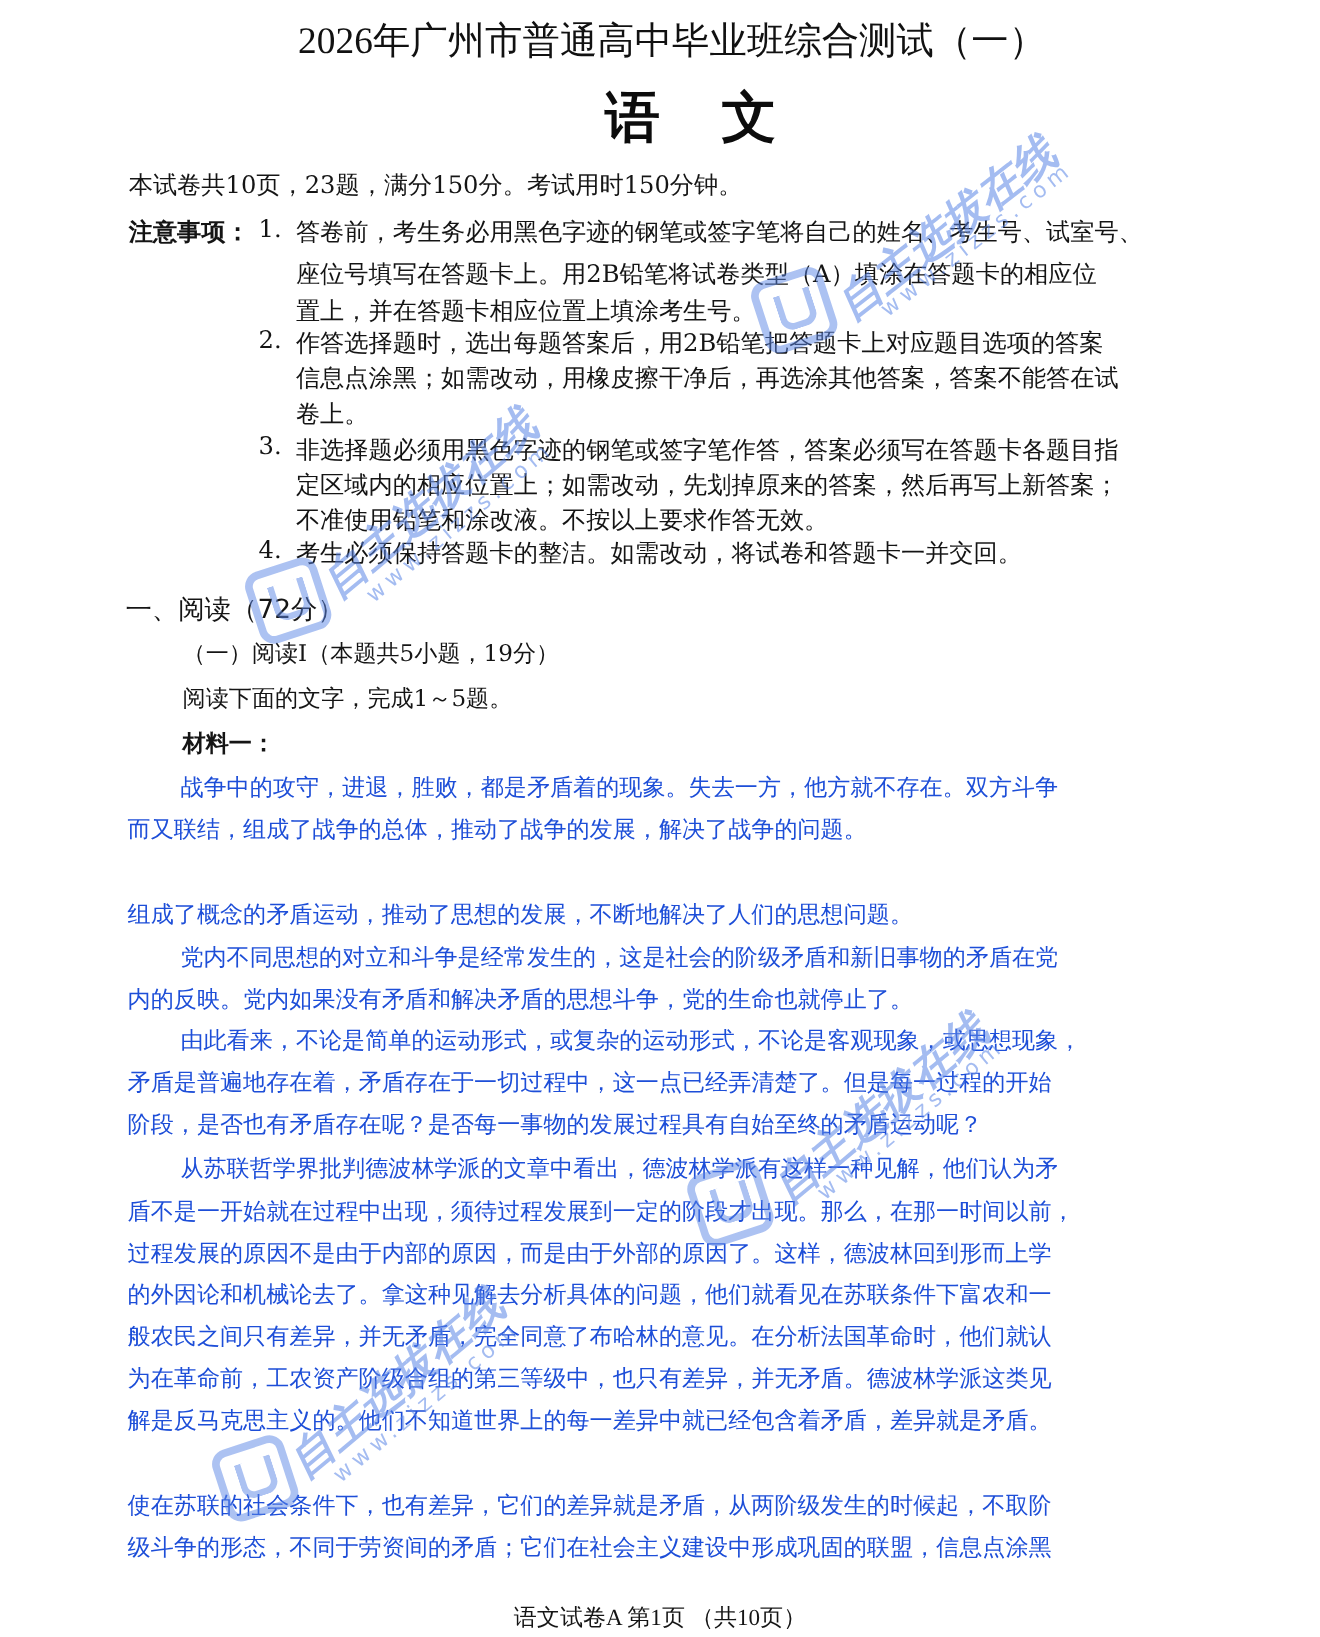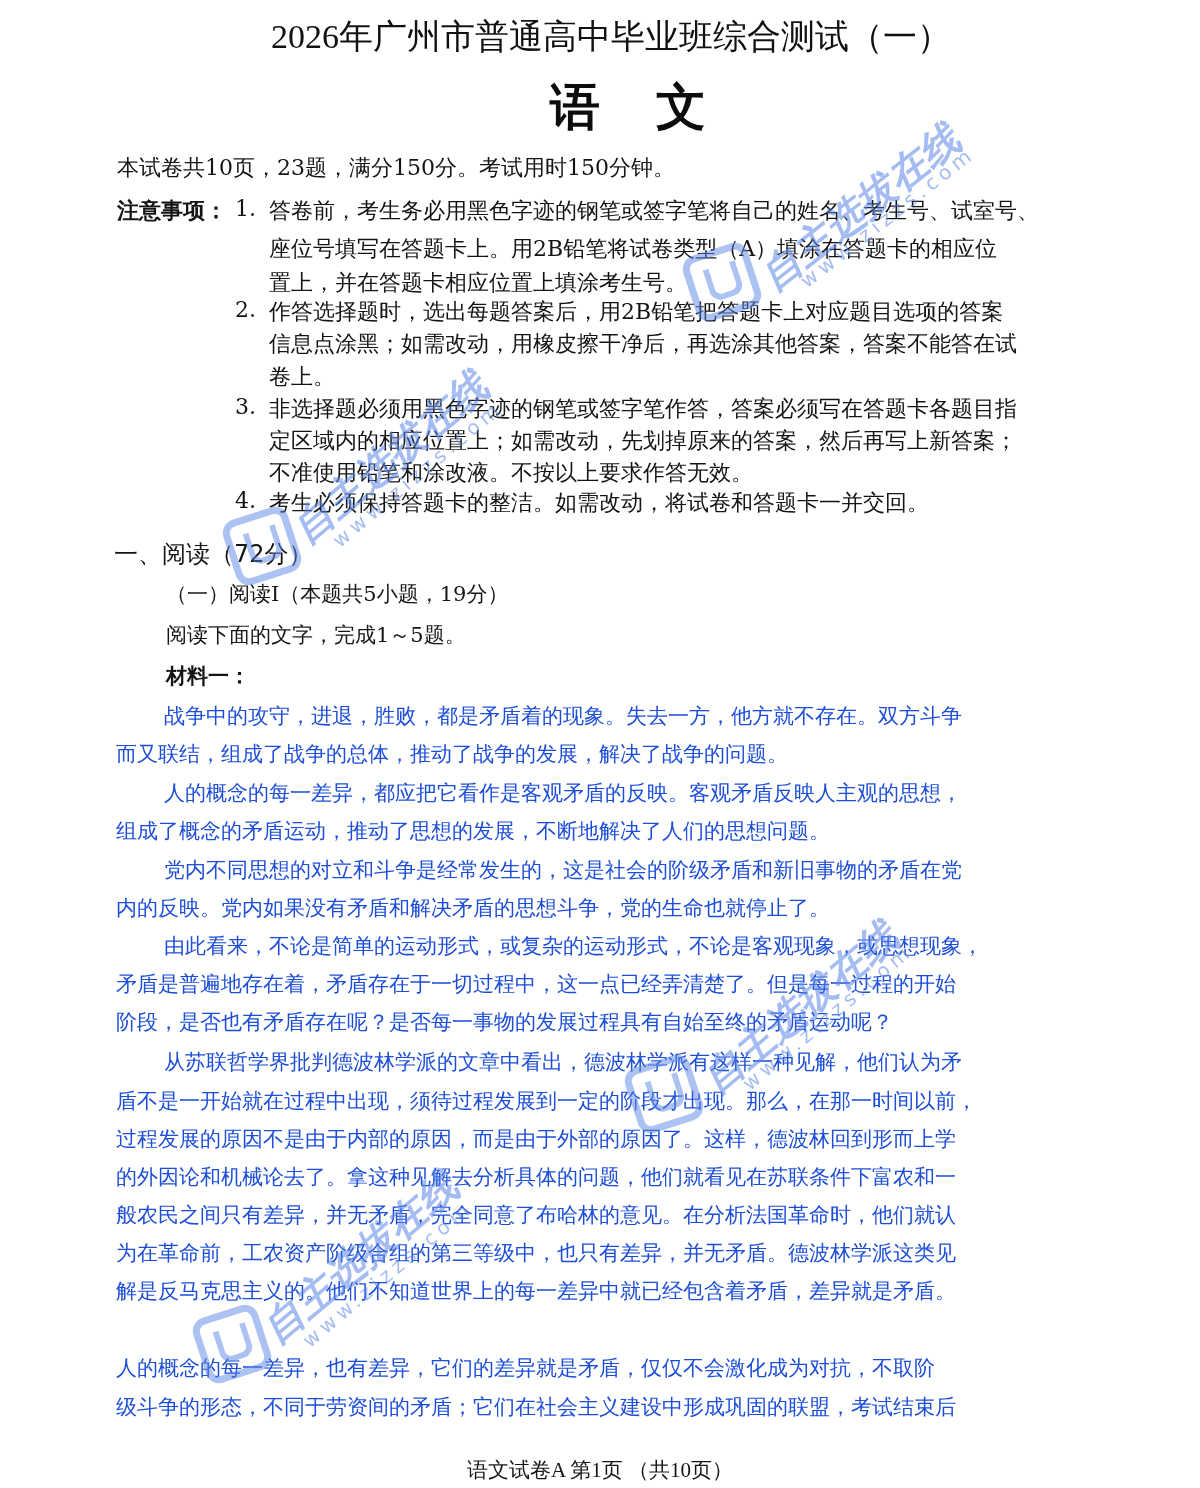--- a/index.html
+++ b/index.html
@@ -84,39 +84,38 @@
 
   <div class="section-h" style="top:538px;left:114px;">一、阅读（72分）</div>
   <div class="section-h" style="top:580px;left:166px;font-size:21px;font-family:'DejaVu Serif',serif;">（一）阅读Ⅰ（本题共5小题，19分）</div>
   <div class="section-h" style="top:621px;left:166px;font-size:21px;font-family:'DejaVu Serif',serif;">阅读下面的文字，完成1～5题。</div>
   <div class="section-h" style="top:662px;left:166px;font-size:21px;font-family:'DejaVu Serif',serif;font-weight:bold;text-align:center;">材料一：</div>
 
   <div class="body-text" style="top:0;height:1488px;">
     <div class="para-line" style="top:702px;left:48px;">战争中的攻守，进退，胜败，都是矛盾着的现象。失去一方，他方就不存在。双方斗争</div>
     <div class="para-line" style="top:740px;left:0;">而又联结，组成了战争的总体，推动了战争的发展，解决了战争的问题。</div>
 
-    <div class="para-line" style="top:779px;left:48px;">人的概念的每一差异，都应把它看作是客观矛盾的反映。客观矛盾反映人主观的思想，</div>
     <div class="para-line" style="top:817px;left:0;">组成了概念的矛盾运动，推动了思想的发展，不断地解决了人们的思想问题。</div>
 
     <div class="para-line" style="top:856px;left:48px;">党内不同思想的对立和斗争是经常发生的，这是社会的阶级矛盾和新旧事物的矛盾在党</div>
     <div class="para-line" style="top:894px;left:0;">内的反映。党内如果没有矛盾和解决矛盾的思想斗争，党的生命也就停止了。</div>
 
     <div class="para-line" style="top:932px;left:48px;text-align:center;">由此看来，不论是简单的运动形式，或复杂的运动形式，不论是客观现象，或思想现象，</div>
     <div class="para-line" style="top:970px;left:0;">矛盾是普遍地存在着，矛盾存在于一切过程中，这一点已经弄清楚了。但是每一过程的开始</div>
     <div class="para-line" style="top:1008px;left:0;">阶段，是否也有矛盾存在呢？是否每一事物的发展过程具有自始至终的矛盾运动呢？</div>
 
     <div class="para-line" style="top:1048px;left:48px;">从苏联哲学界批判德波林学派的文章中看出，德波林学派有这样一种见解，他们认为矛</div>
     <div class="para-line" style="top:1087px;left:0;">盾不是一开始就在过程中出现，须待过程发展到一定的阶段才出现。那么，在那一时间以前，</div>
     <div class="para-line" style="top:1125px;left:0;">过程发展的原因不是由于内部的原因，而是由于外部的原因了。这样，德波林回到形而上学</div>
     <div class="para-line" style="top:1163px;left:0;">的外因论和机械论去了。拿这种见解去分析具体的问题，他们就看见在苏联条件下富农和一</div>
     <div class="para-line" style="top:1201px;left:0;">般农民之间只有差异，并无矛盾，完全同意了布哈林的意见。在分析法国革命时，他们就认</div>
     <div class="para-line" style="top:1239px;left:0;">为在革命前，工农资产阶级合组的第三等级中，也只有差异，并无矛盾。德波林学派这类见</div>
     <div class="para-line" style="top:1277px;left:0;">解是反马克思主义的。他们不知道世界上的每一差异中就已经包含着矛盾，差异就是矛盾。</div>
-    <div class="para-line" style="top:1354px;left:0;">人的概念的每一差异，也有差异，它们的差异就是矛盾，仅仅不会激化成为对抗，不取阶</div>
-    <div class="para-line" style="top:1393px;left:0;">级斗争的形态，不同于劳资间的矛盾；它们在社会主义建设中形成巩固的联盟，考试结束后</div>
+    <div class="para-line" style="top:1354px;left:0;">使在苏联的社会条件下，也有差异，它们的差异就是矛盾，从两阶级发生的时候起，不取阶</div>
+    <div class="para-line" style="top:1393px;left:0;">级斗争的形态，不同于劳资间的矛盾；它们在社会主义建设中形成巩固的联盟，信息点涂黑</div>
   </div>
 
   <div class="footer">语文试卷A  第1页  （共10页）</div>
 
   <div class="wm-logo" style="left:688px;top:248px;"></div>
   <div class="wm wm-text" style="left:740px;top:180px;transform:rotate(-38deg);">自主选拔在线</div>
   <div class="wm wm-url" style="left:780px;top:205px;transform:rotate(-38deg);">www.zizzs.com</div>
 
   <div class="wm-logo" style="left:228px;top:512px;"></div>
   <div class="wm wm-text" style="left:270px;top:430px;transform:rotate(-40deg);">自主选拔在线</div>

